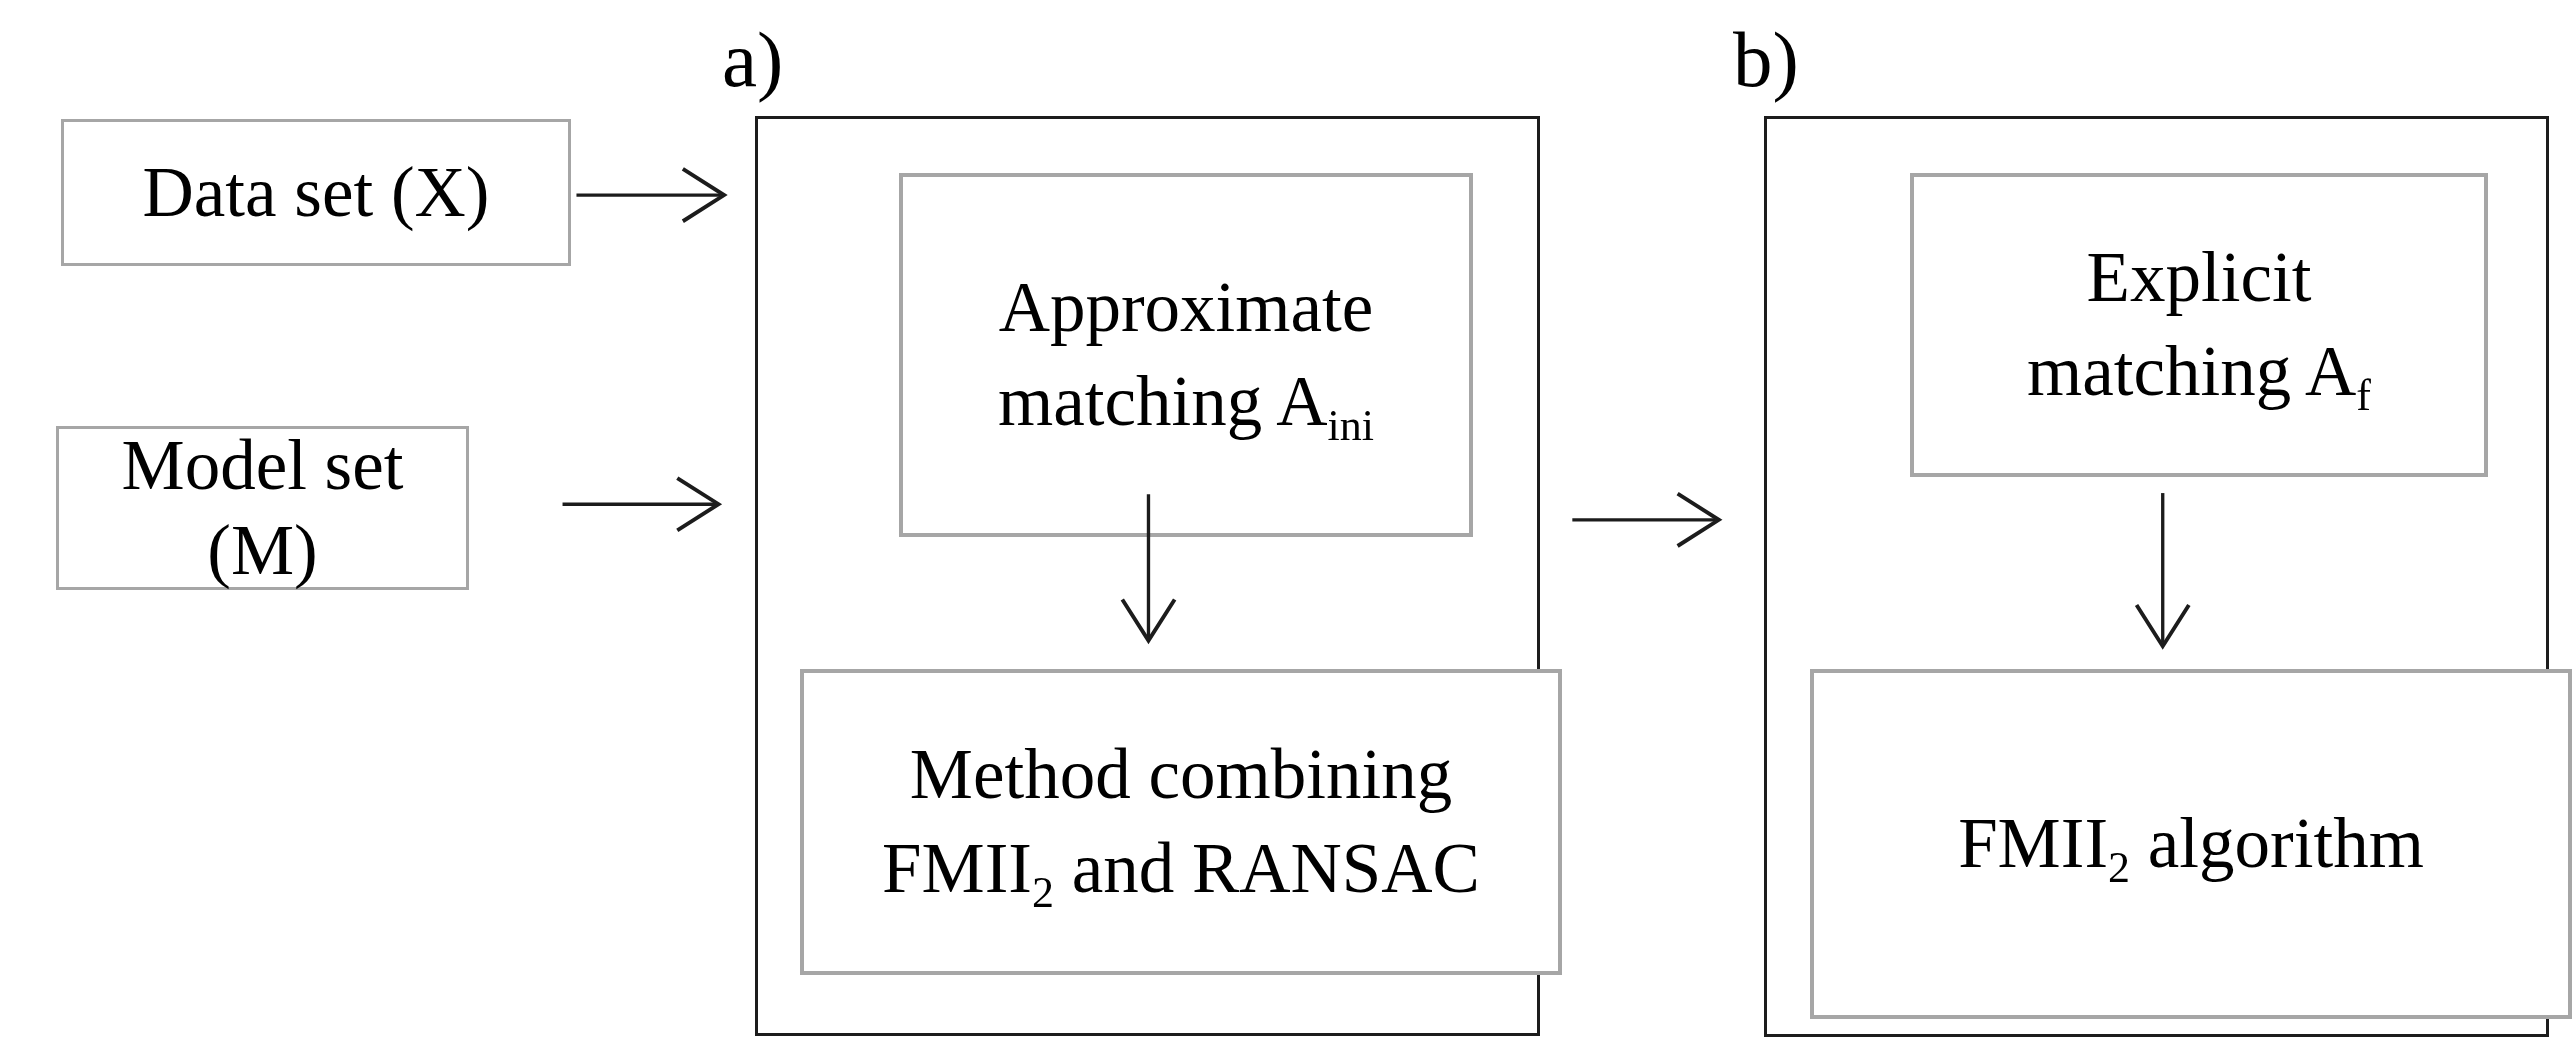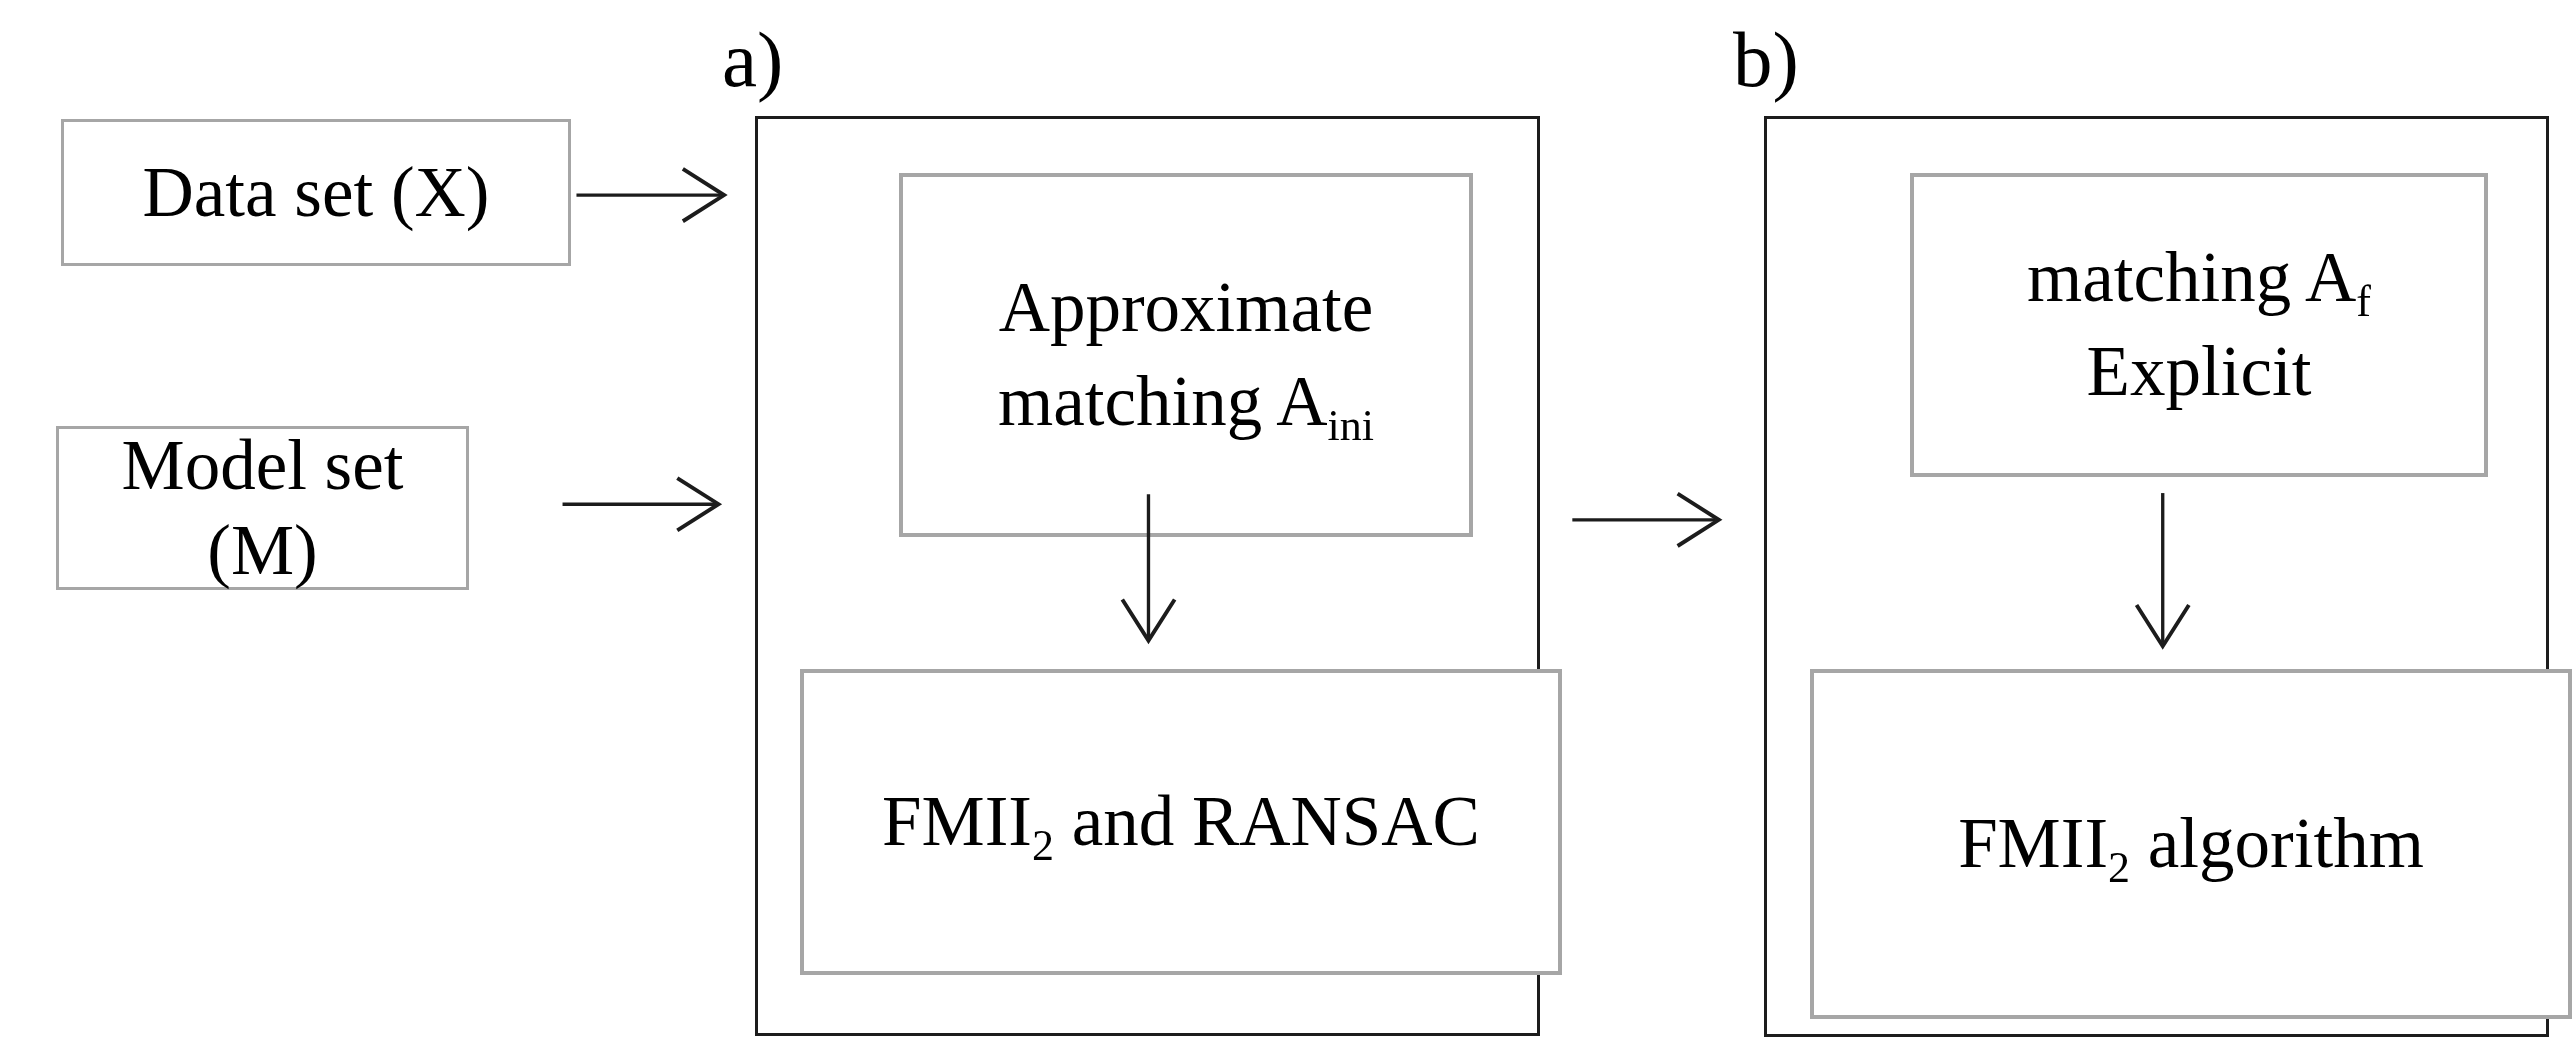--- a/index.html
+++ b/index.html
@@ -86,28 +86,29 @@
   </div>
 
   <div class="outer-panel" style="left:755px;top:116px;width:785px;height:920px;"></div>
 
   <div class="box inner-box" style="left:863px;top:173px;width:574px;height:364px;">
     <div class="line">Approximate</div>
     <div class="line"><span>matching A</span><sub>ini</sub></div>
   </div>
 
   <div class="box inner-box" style="left:764px;top:669px;width:762px;height:306px;">
+    <div class="line">Method combining</div>
     <div class="line"><span>FMII</span><sub>2</sub><span> and RANSAC</span></div>
   </div>
 
   <div class="outer-panel" style="left:1764px;top:116px;width:785px;height:921px;"></div>
 
   <div class="box inner-box" style="left:1874px;top:173px;width:578px;height:304px;">
+    <div class="line">Explicit</div>
     <div class="line"><span>matching A</span><sub>f</sub></div>
-    <div class="line">Explicit</div>
   </div>
 
   <div class="box inner-box" style="left:1774px;top:669px;width:762px;height:350px;">
     <div class="line"><span>FMII</span><sub>2</sub><span> algorithm</span></div>
   </div>
 
   <svg class="overlay" viewBox="0 0 4625 1908">
     <g>
       <line class="shaft" x1="1035" y1="350" x2="1294" y2="350"></line>
       <polyline class="head" points="1226,303 1300,350 1226,397"></polyline>

